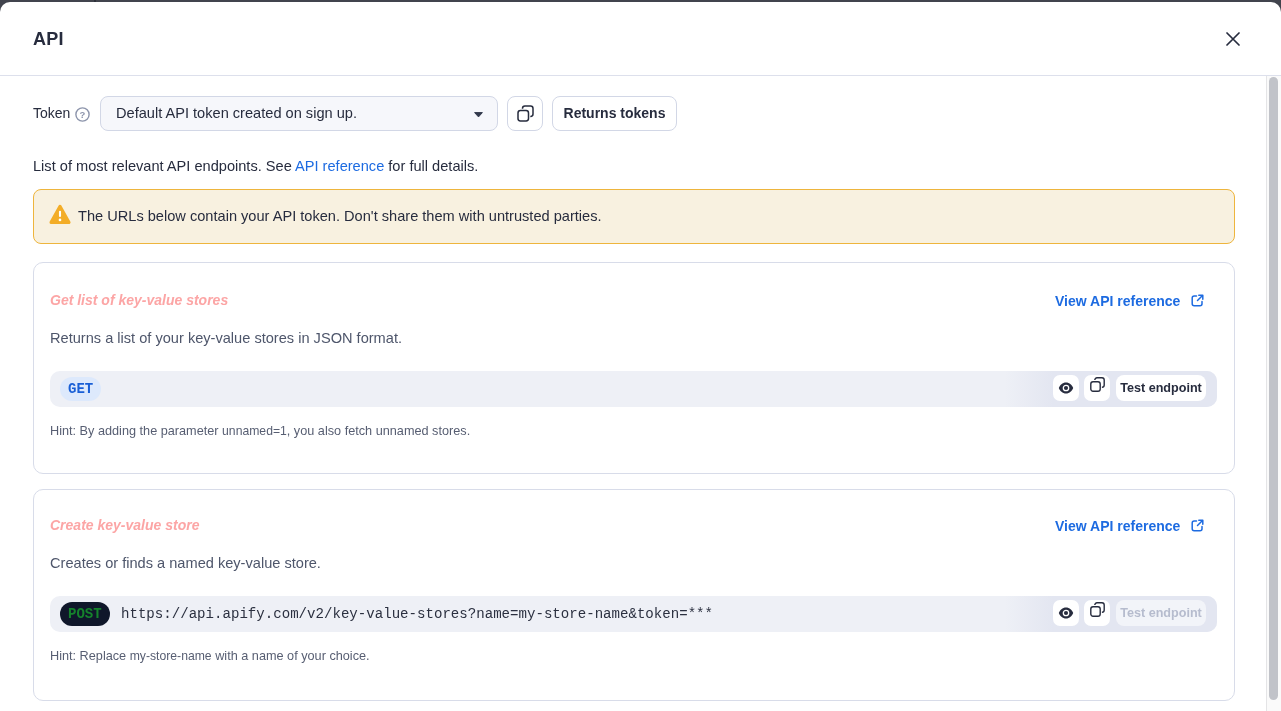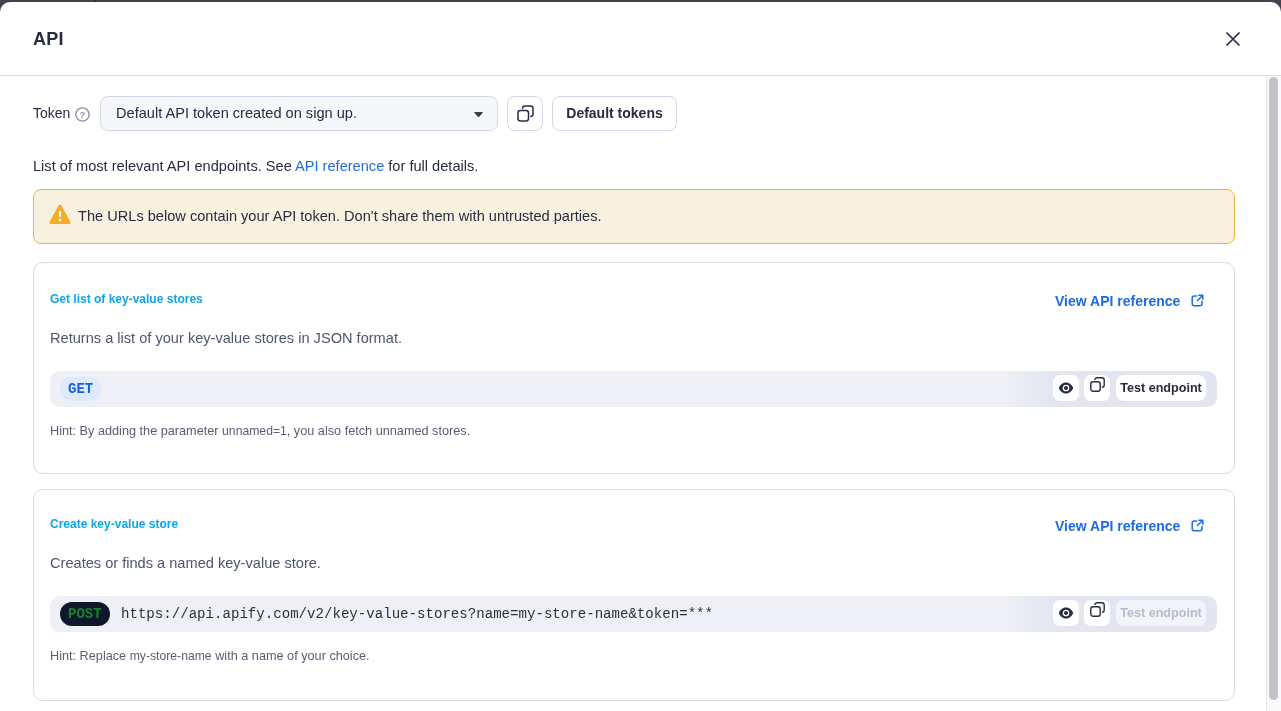--- a/index.html
+++ b/index.html
@@ -17,21 +17,21 @@
   .select-text { left:116px; top:105px; font-size:14.6px; color:#272c3e; }
   .btn { background:#fff; border:1px solid #d2d7e6; border-radius:8px; }
   .copybtn { left:507px; top:96px; width:36px; height:35px; }
   .managebtn { left:552px; top:96px; width:125px; height:35px; font-size:14px; font-weight:700; color:#272c3e; text-align:center; line-height:33px; }
   .line2 { left:33px; top:158px; font-size:14.6px; color:#272c3e; }
 
   .warn { left:33px; top:189px; width:1202px; height:55px; background:#f8f1e0; border:1px solid #eeb53d; border-radius:8px; }
   .warn-text { left:78px; top:208px; font-size:14.6px; color:#272c3e; }
 
   .card { left:33px; width:1202px; height:212px; background:#fff; border:1px solid #d8dce9; border-radius:10px; }
-  .card-title { font-size:12px; font-weight:700; color:#0ea5e9; }
+  .card-title { font-size:14px; font-weight:700; color:#fca5a5;font-style:italic; }
   .view-link { font-size:14px; font-weight:700; color:#1d6be1; }
   .desc { font-size:14.6px; color:#4e566b; }
   .bar { left:50px; width:1167px; height:36px; background:#eef0f6; border-radius:10px; }
   .bar-overlay { position:absolute; right:0; top:0; width:212px; height:36px; border-radius:0 10px 10px 0;
      background:linear-gradient(to right, rgba(227,230,241,0), #e3e6f1 48px); }
   .badge { position:absolute; left:10px; top:6px; height:24px; border-radius:12px; font-family:"Liberation Mono",monospace; font-weight:700; font-size:14px; line-height:24px; padding:0 8px; }
   .badge-get { background:#dde9fc; color:#195fd6; }
   .badge-post { background:#0f172a; color:#15832c; }
   .url { position:absolute; top:10px; font-size:14.1px; color:#2b3040; font-family:"Liberation Mono",monospace; white-space:pre; }
   .minibtn { position:absolute; top:4px; width:26px; height:26px; background:#fff; border-radius:7px; }
@@ -61,21 +61,21 @@
   <div class="abs select-text">Default API token created on sign up.</div>
   <svg class="abs" style="left:474px; top:112px;" width="9" height="6" viewBox="0 0 9 6">
     <path d="M0.6 0.6 L4.5 4.9 L8.4 0.6 Z" fill="#333a4d" stroke="#333a4d" stroke-width="1" stroke-linejoin="round"></path>
   </svg>
   <div class="abs btn copybtn"></div>
   <svg class="abs" style="left:517px; top:105px;" width="17" height="17" viewBox="0 0 17 17">
     <rect x="5.5" y="1" width="10.5" height="10.5" rx="2.4" fill="none" stroke="#272c3e" stroke-width="1.5"></rect>
     <rect x="1" y="5.5" width="10.5" height="10.5" rx="2.4" fill="#fff" stroke="#fff" stroke-width="3.6"></rect>
     <rect x="1" y="5.5" width="10.5" height="10.5" rx="2.4" fill="#fff" stroke="#272c3e" stroke-width="1.5"></rect>
   </svg>
-  <div class="abs btn managebtn">Default tokens</div>
+  <div class="abs btn managebtn">Returns tokens</div>
   <div class="abs line2">List of most relevant API endpoints. See <span class="blue">API reference</span> for full details.</div>
 
   <div class="abs warn"></div>
   <svg class="abs" style="left:49px; top:204px;" width="22" height="21" viewBox="0 0 22 21">
     <path d="M11 2.6 L19.8 18.4 L2.2 18.4 Z" fill="#f3ad27" stroke="#f3ad27" stroke-width="3.4" stroke-linejoin="round"></path>
     <rect x="9.95" y="6.8" width="2.1" height="6.2" rx="1.05" fill="#fff"></rect>
     <circle cx="11" cy="15.9" r="1.35" fill="#fff"></circle>
   </svg>
   <div class="abs warn-text">The URLs below contain your API token. Don't share them with untrusted parties.</div>
 

